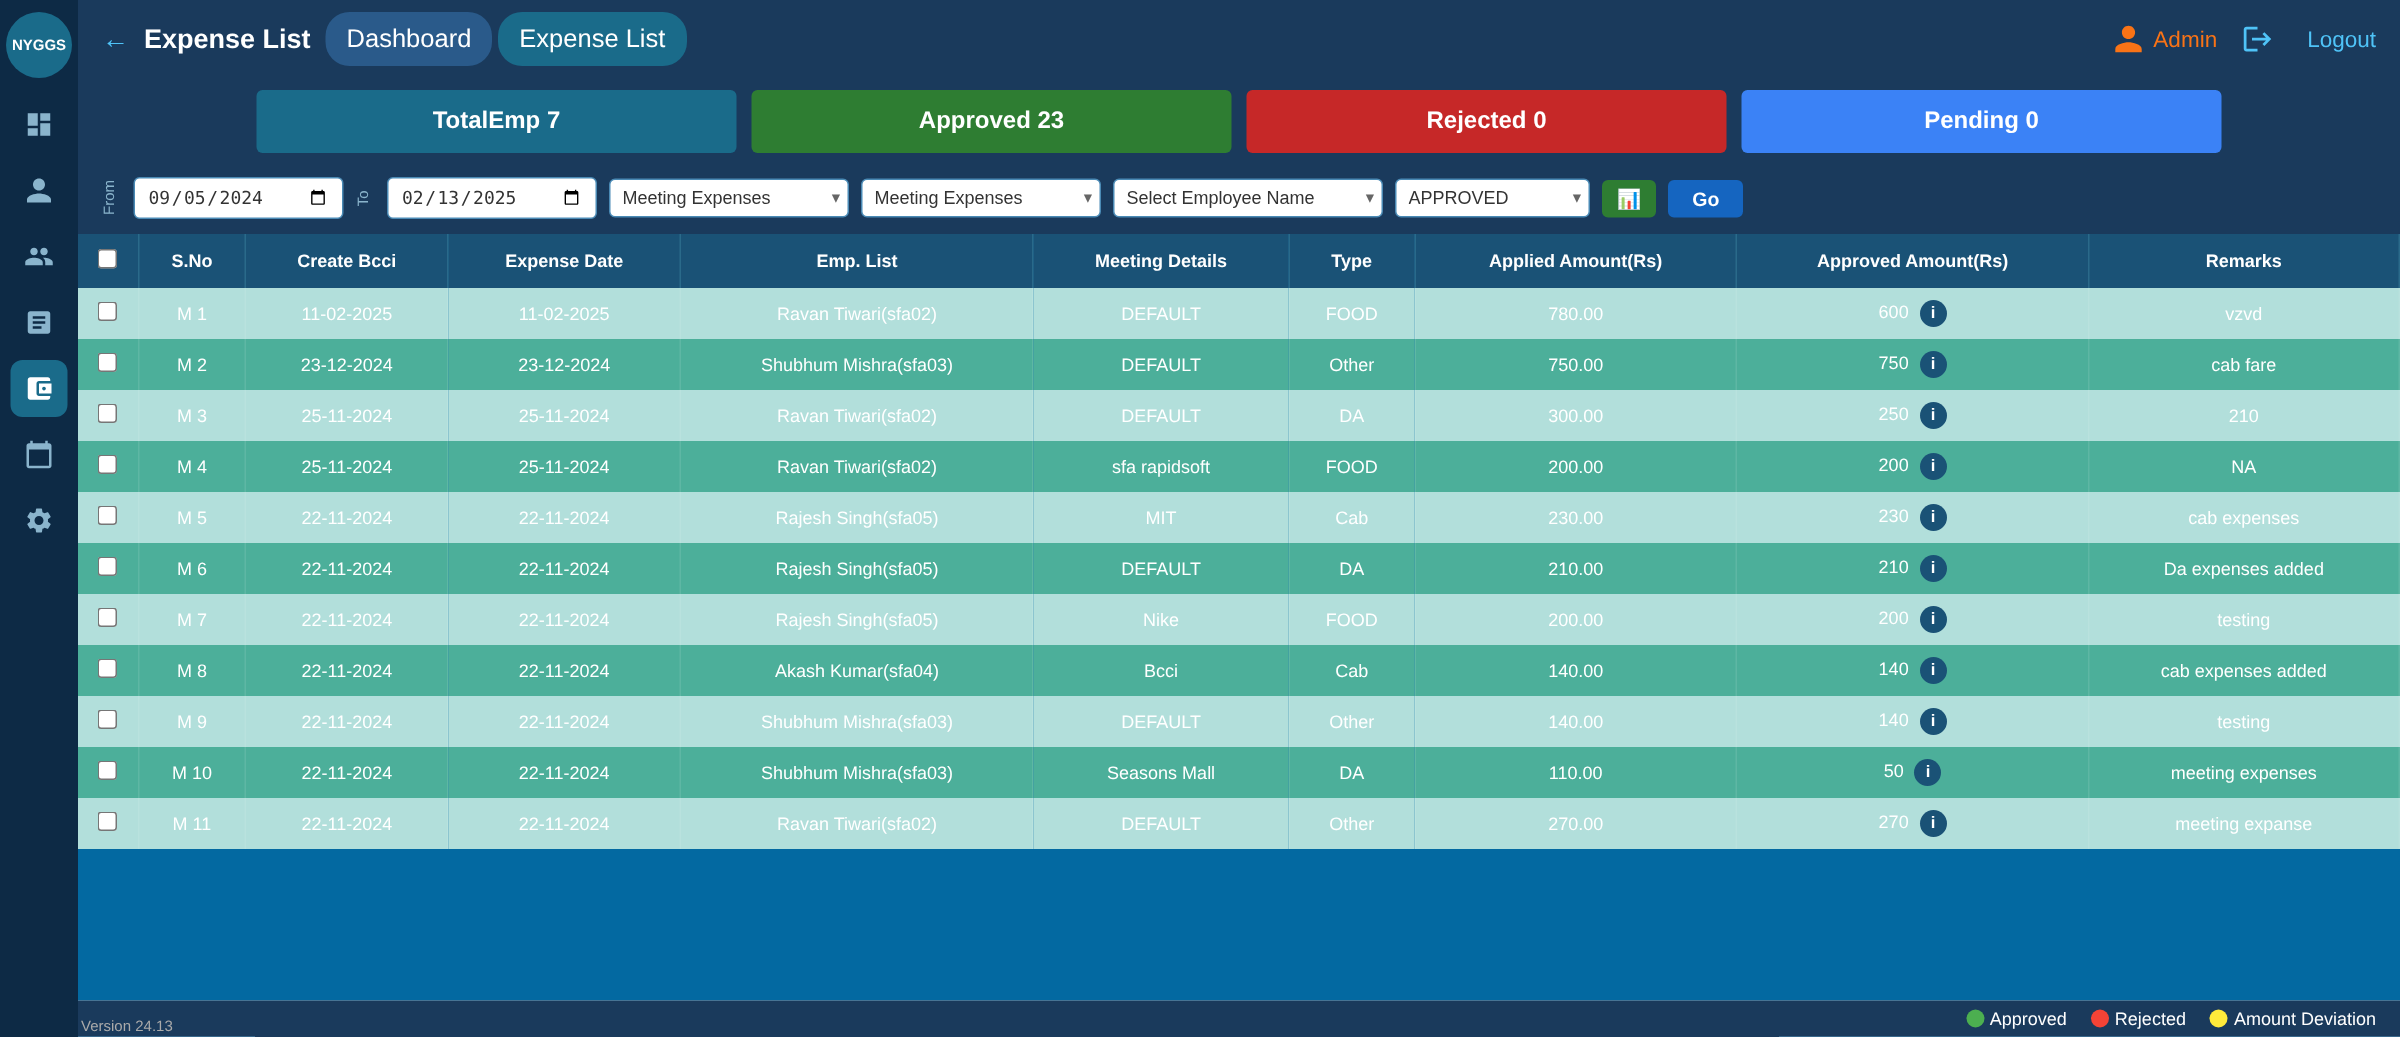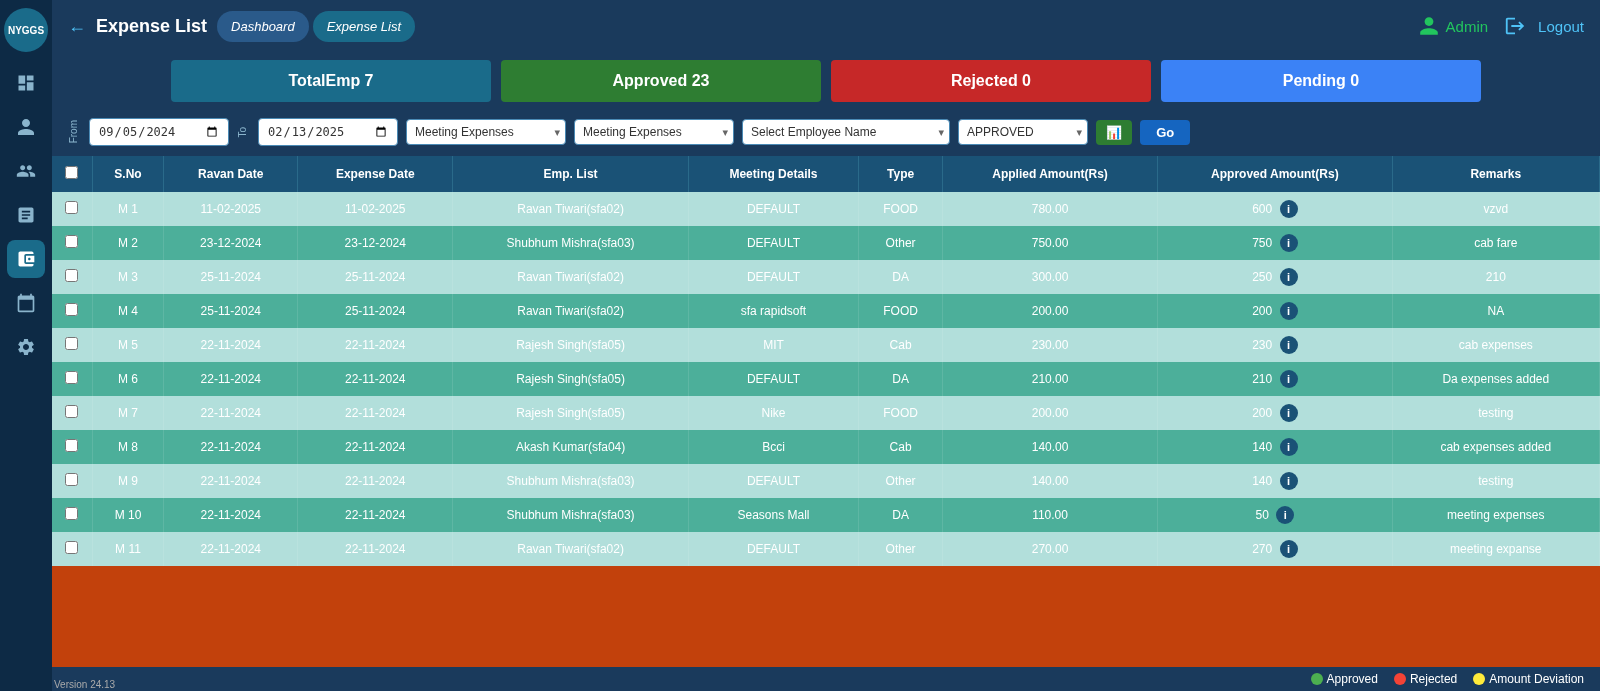--- a/index.html
+++ b/index.html
@@ -28,27 +28,27 @@
     
     .header {
       background: #1a3a5c; padding: 0 16px; height: 52px; display: flex; align-items: center;
       justify-content: space-between;
     }
     .header-left { display: flex; align-items: center; gap: 10px; }
     .back-btn { color: #4fc3f7; cursor: pointer; font-size: 18px; }
     .page-title { font-size: 18px; font-weight: bold; color: #fff; }
     .breadcrumb { display: flex; gap: 4px; align-items: center; }
     .breadcrumb-item {
-      padding: 8px 14px; border-radius: 16px; font-size: 13px; cursor: pointer; font-style: italic;
+      padding: 8px 14px; border-radius: 16px; font-size: 17px; cursor: pointer;
     }
     .breadcrumb-item.dashboard { background: #2a5a8a; color: #fff; }
     .breadcrumb-item.active { background: #1a6b8a; color: #fff; }
     .header-right { display: flex; align-items: center; gap: 16px; }
-    .admin-label { display: flex; align-items: center; gap: 6px; font-size: 15px; color: #22c55e; }
-    .logout-btn { display: flex; align-items: center; gap: 12px; font-size: 15px; color: #4fc3f7; cursor: pointer; }
+    .admin-label { display: flex; align-items: center; gap: 6px; font-size: 15px; color: #f97316; }
+    .logout-btn { display: flex; align-items: center; gap: 22px; font-size: 15px; color: #4fc3f7; cursor: pointer; }
 
     
     .stats-bar {
       background: #1a3a5c; padding: 8px 16px 10px; display: flex; gap: 10px; justify-content: center;
     }
     .stat-card {
       flex: 1; max-width: 320px; padding: 12px 16px; border-radius: 4px; text-align: center;
       font-weight: bold; font-size: 16px; color: #fff;
     }
     .stat-total { background: #1a6b8a; }
@@ -73,33 +73,33 @@
     .filter-select {
       padding: 5px 8px; border-radius: 4px; border: 1px solid #4a8ab5; background: #fff;
       color: #333; font-size: 12px; cursor: pointer; appearance: none; padding-right: 22px;
     }
     .select-wrap { position: relative; }
     .select-wrap::after {
       content: '▾'; position: absolute; right: 6px; top: 50%; transform: translateY(-50%);
       color: #666; pointer-events: none; font-size: 11px;
     }
     .filter-select.wide { width: 160px; }
-    .filter-select.emp { width: 208px; }
+    .filter-select.emp { width: 180px; }
     .filter-select.status { width: 130px; }
     .excel-btn {
       background: #2e7d32; border: none; border-radius: 4px; color: #fff;
       padding: 5px 10px; cursor: pointer; font-size: 13px;
     }
     .go-btn {
       background: #1565c0; border: none; border-radius: 4px; color: #fff;
       padding: 5px 16px; cursor: pointer; font-size: 13px; font-weight: bold;
     }
 
     
-    .table-container { flex: 1; overflow-y: auto; background: #c2410c; padding: 0; }
+    .table-container { flex: 1; overflow-y: auto; background: #0369a1; padding: 0; }
     table { width: 100%; border-collapse: collapse; }
     thead tr { background: #1a5276; color: #fff; }
     thead th {
       padding: 10px 8px; text-align: center; font-size: 12px; font-weight: bold;
       border-right: 1px solid #2a6a8a; white-space: nowrap;
     }
     thead th:first-child { width: 40px; }
     tbody tr:nth-child(odd) { background: #b2dfdb; }
     tbody tr:nth-child(even) { background: #4caf9a; }
     tbody td { padding: 8px 8px; text-align: center; font-size: 12px; color: #fff; border-right: 1px solid rgba(255,255,255,0.1); }
@@ -245,21 +245,21 @@
   </div>
 
   <div class="table-container">
     <table>
       <thead>
         <tr>
           <th>
             <input type="checkbox" class="checkbox-header" style="">
           </th>
           <th>S.No</th>
-          <th>Ravan Date</th>
+          <th>Create Bcci</th>
           <th>Expense Date</th>
           <th>Emp. List</th>
           <th>Meeting Details</th>
           <th>Type</th>
           <th>Applied Amount(Rs)</th>
           <th>Approved Amount(Rs)</th>
           <th>Remarks</th>
         </tr>
       </thead>
       <tbody id="table-body">

